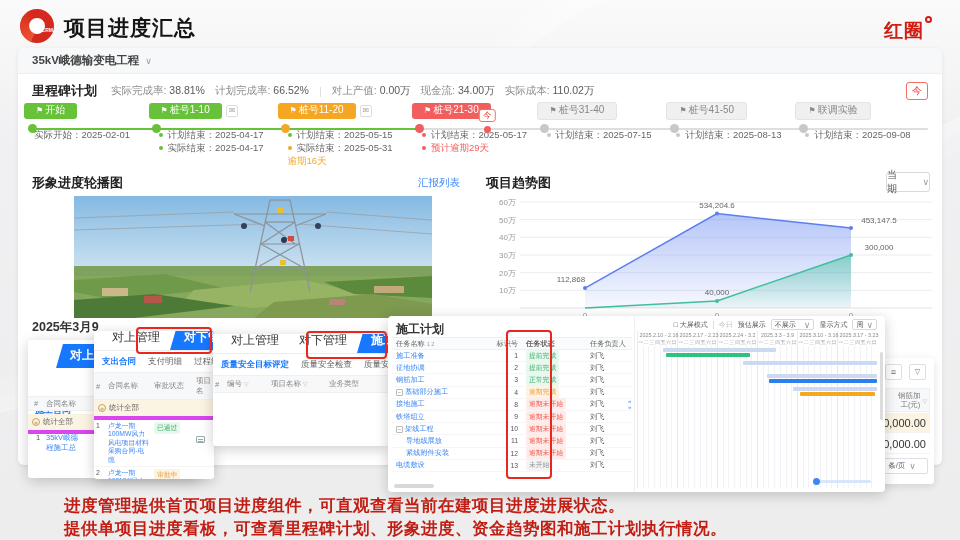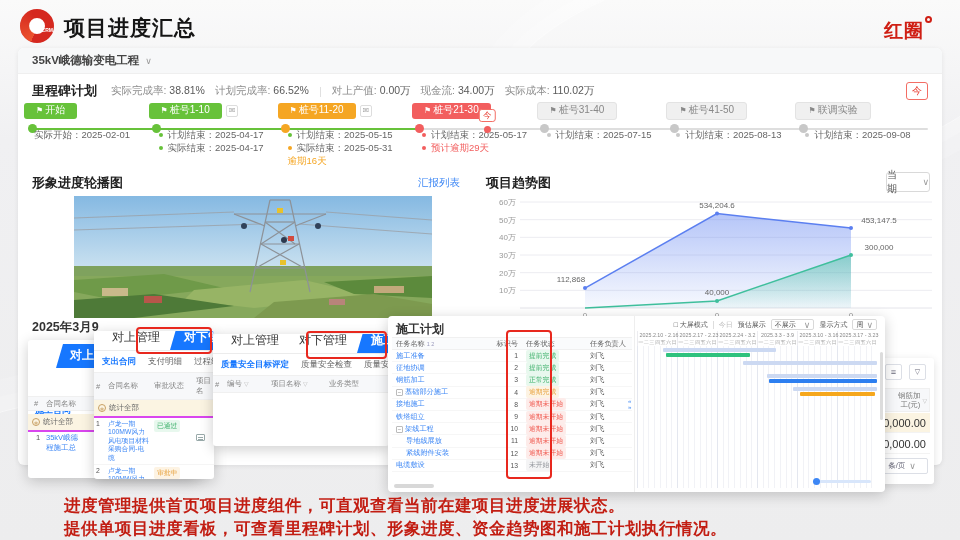--- a/index.html
+++ b/index.html
@@ -87,21 +87,21 @@
   .tab { font-size:12px; color:#333; padding:3px 10px 4px; position:relative; cursor:pointer; white-space:nowrap;text-align:center;}
   .tab.active { background:#1677ff; color:#fff; font-weight:bold;
     clip-path:polygon(7px 0, calc(100% - 7px) 0, 100% 100%, 0 100%); padding:3px 14px 4px;}
   .tab-sep { width:1px; height:10px; background:#ddd; transform:skewX(-18deg); margin-bottom:4px;}
   .subtabs { display:flex; gap:12px; padding:5px 8px 4px; font-size:8.5px; color:#666; white-space:nowrap;}
   .subtab.active { color:#1677ff; font-weight:bold;}
   .thead { display:flex; background:#f7f8fa; border-top:1px solid #f0f0f0; border-bottom:1px solid #f0f0f0;
     font-size:7.5px; color:#888; align-items:center;}
   .thead > div { padding:3px 2px;}
   .funnel { font-size:6px; color:#c0c0c0; margin-left:2px;}
-  .statrow { background:#fbf4e2; font-size:7.5px; color:#666; display:flex; align-items:center; padding:3px 4px; border-bottom:2px solid #d946ef;}
+  .statrow { background:#fbf4e2; font-size:7.5px; color:#666; display:flex; align-items:center; padding:3px 4px; border-bottom:4px solid #d946ef;}
   .statrow .ring { width:8px; height:8px; border:1px solid #c8a063; border-radius:50%; color:#c8a063; font-size:6px;
     display:inline-flex; align-items:center; justify-content:center; margin-right:3px;}
   .badge { display:inline-block; font-size:6.8px; padding:1px 3px; border-radius:2px; white-space:nowrap;}
   .badge.green { background:#e8f8ee; color:#3cb06a;}
   .badge.orange { background:#fdf3e3; color:#e8a23d;}
   .badge.red { background:#fdecea; color:#f0564c;}
   .badge.gray { background:#f4f4f5; color:#909399;}
   .blue-txt { color:#3d87f5;}
 
   
@@ -126,21 +126,21 @@
   #win-c { left:213px; top:334px; width:176px; height:112px; z-index:5; overflow:hidden;}
   #win-c .thead > div:nth-child(1){width:12px;} #win-c .thead > div:nth-child(2){width:44px;}
   #win-c .thead > div:nth-child(3){width:58px;} #win-c .thead > div:nth-child(4){flex:1;}
 
   
   #win-d { left:388px; top:316px; width:497px; height:176px; z-index:6; border-radius:4px; overflow:hidden;}
   .wd-title { position:absolute; left:8px; top:5px; font-size:12px; font-weight:bold; color:#333;}
   .task-table { position:absolute; left:4px; top:21px; width:240px;}
   .t-head { display:flex; background:#fafbfc; border:1px solid #f0f0f0; border-width:1px 0; font-size:7.2px; color:#666; height:13px; align-items:center;}
   .t-head .c1{width:98px; padding-left:4px;} .t-head .c2{width:28px; text-align:right;}
-  .t-head .c3{width:62px; padding-left:8px;} .t-head .c4{flex:1; padding-left:10px;}
+  .t-head .c3{width:62px; padding-left:8px;font-weight:bold;} .t-head .c4{flex:1; padding-left:10px;}
   .sortnum { font-size:5.5px; color:#99b; margin-left:2px;}
   .t-row { display:flex; height:12.2px; align-items:center; font-size:7.2px; border-bottom:1px solid #f6f6f6;}
   .t-row .c1{width:98px; padding-left:4px; color:#3d87f5; white-space:nowrap; overflow:hidden;}
   .t-row .c1.ind{padding-left:14px;}
   .t-row .c2{width:28px; text-align:right; color:#555; font-size:6.8px;}
   .t-row .c3{width:62px; padding-left:8px;}
   .t-row .c4{flex:1; padding-left:10px; color:#555;}
   .expander{ display:inline-block; width:7px; height:7px; border:1px solid #bbb; border-radius:1px; font-size:6px; line-height:5px;
     text-align:center; color:#888; margin-right:2px; background:#fff;}
   .gantt { position:absolute; left:246px; top:0; right:0; bottom:0; border-left:1px solid #eee;}

